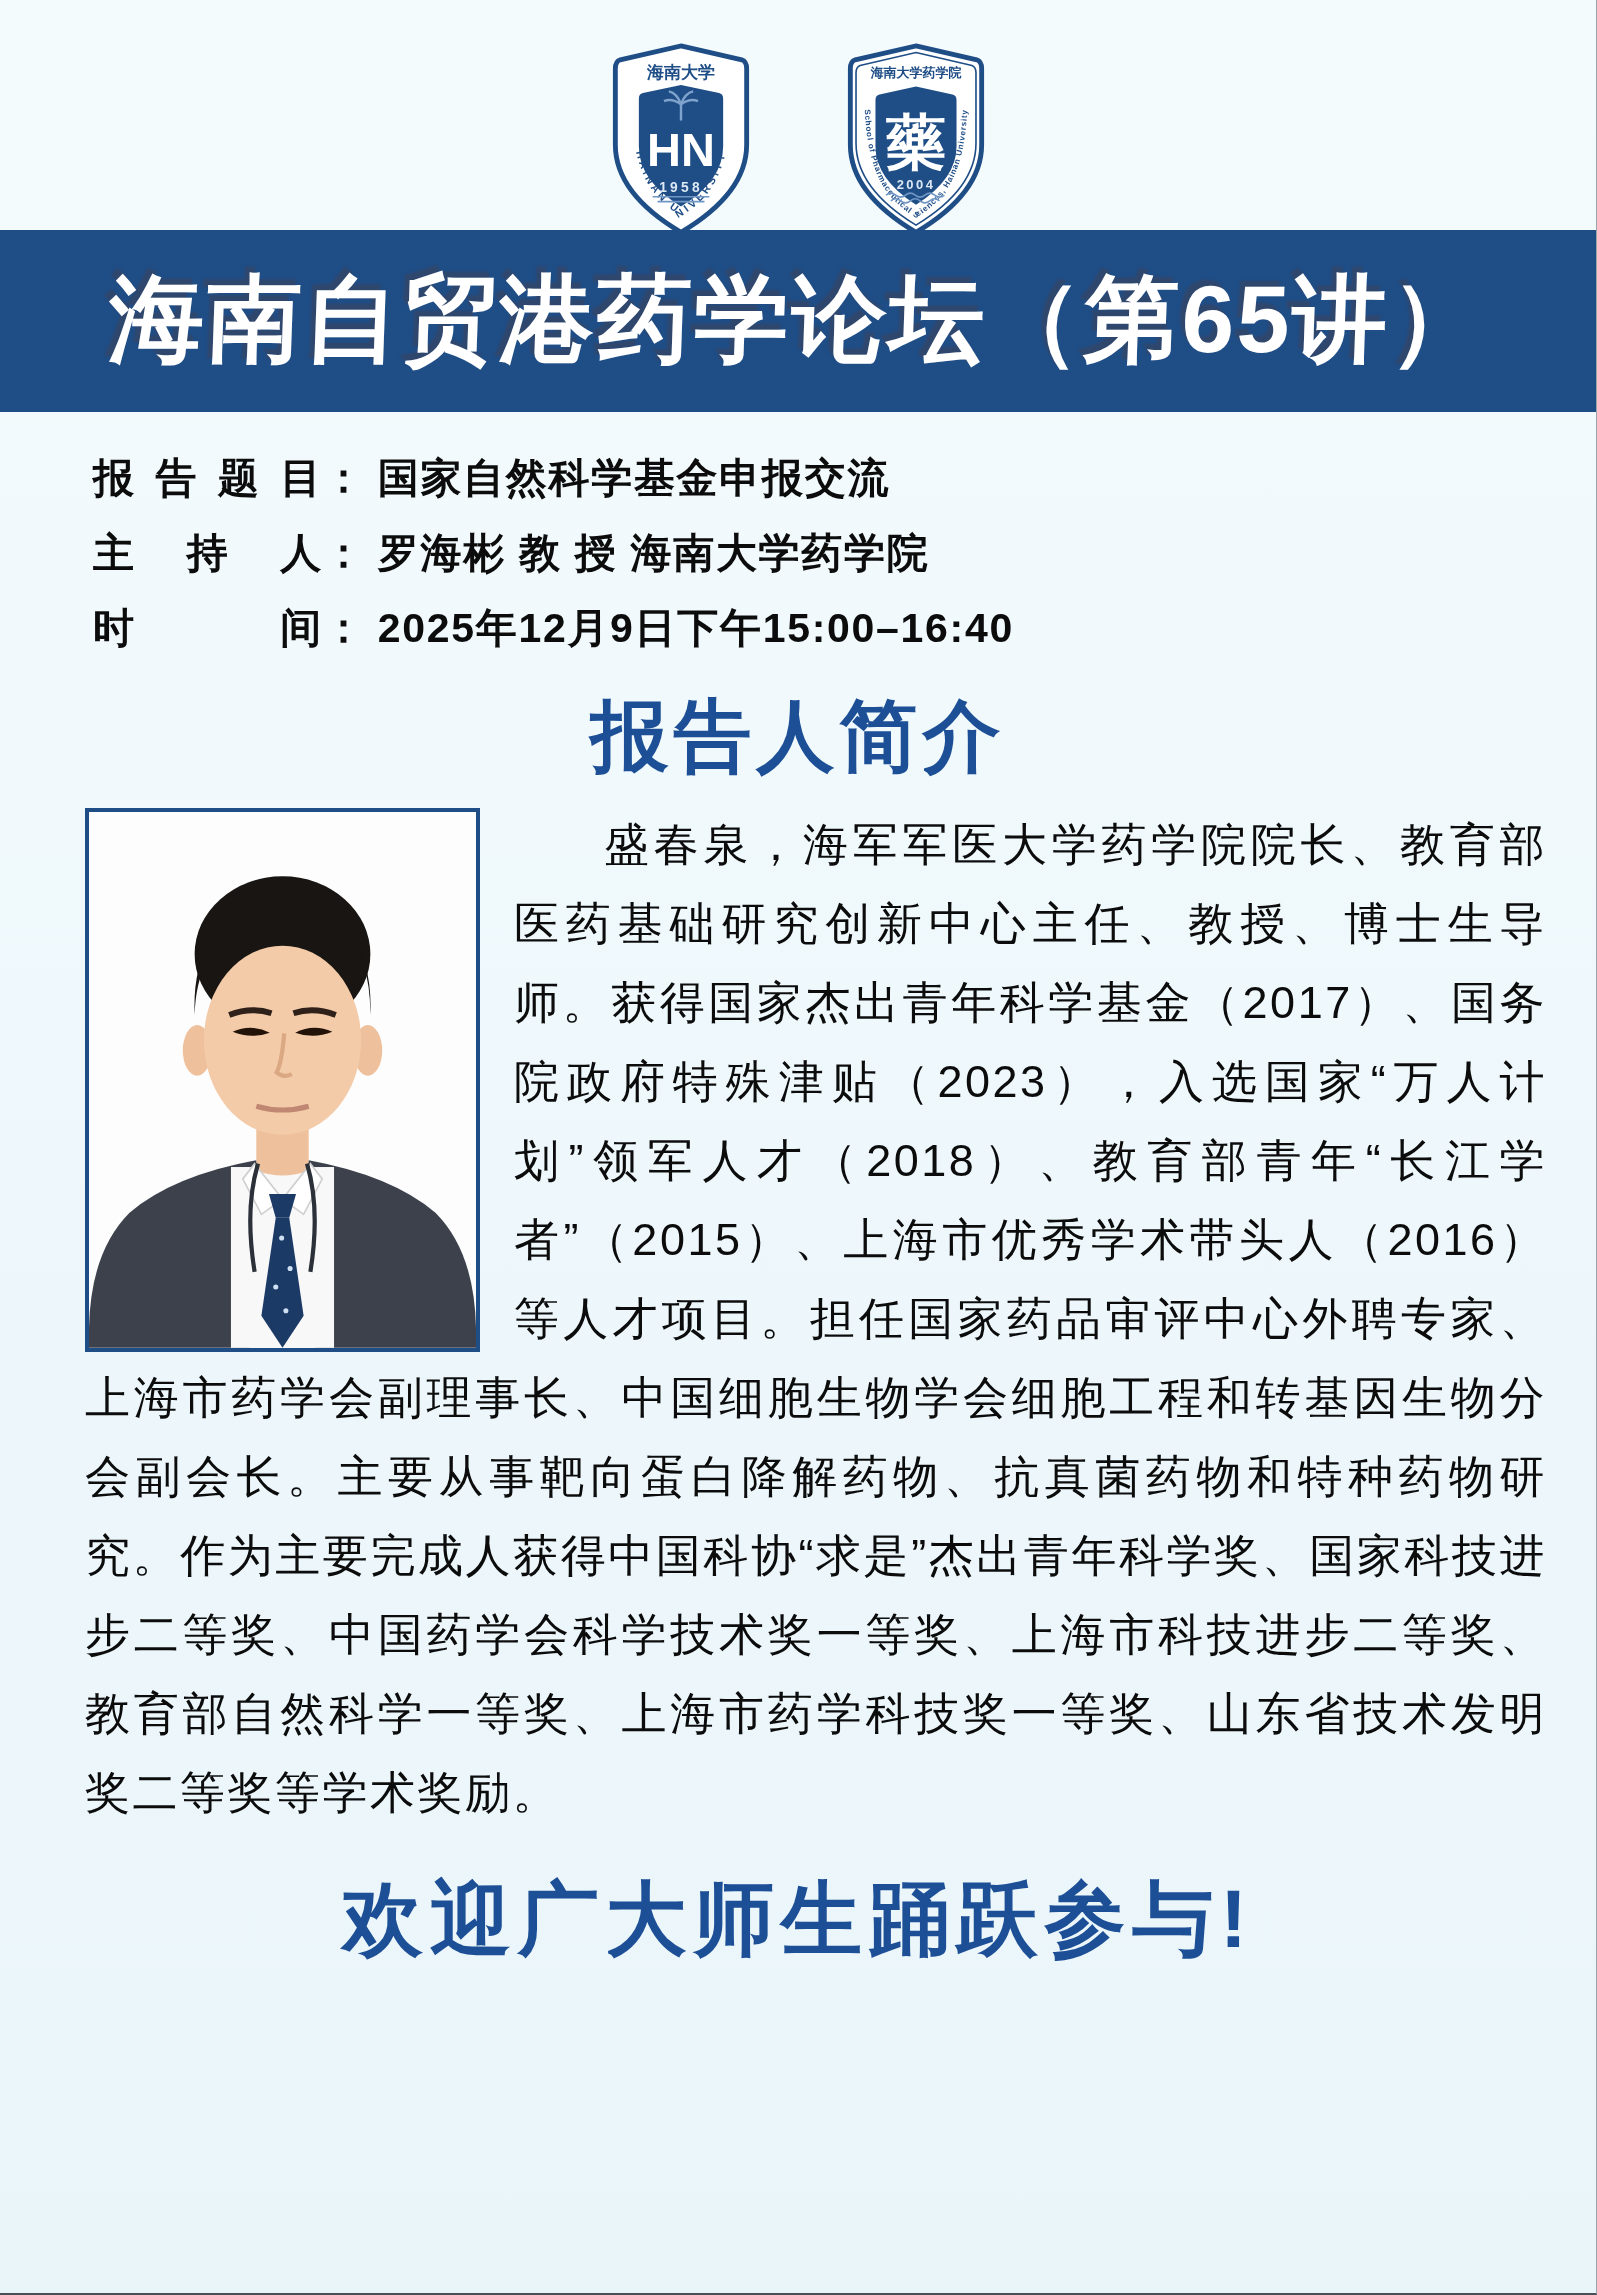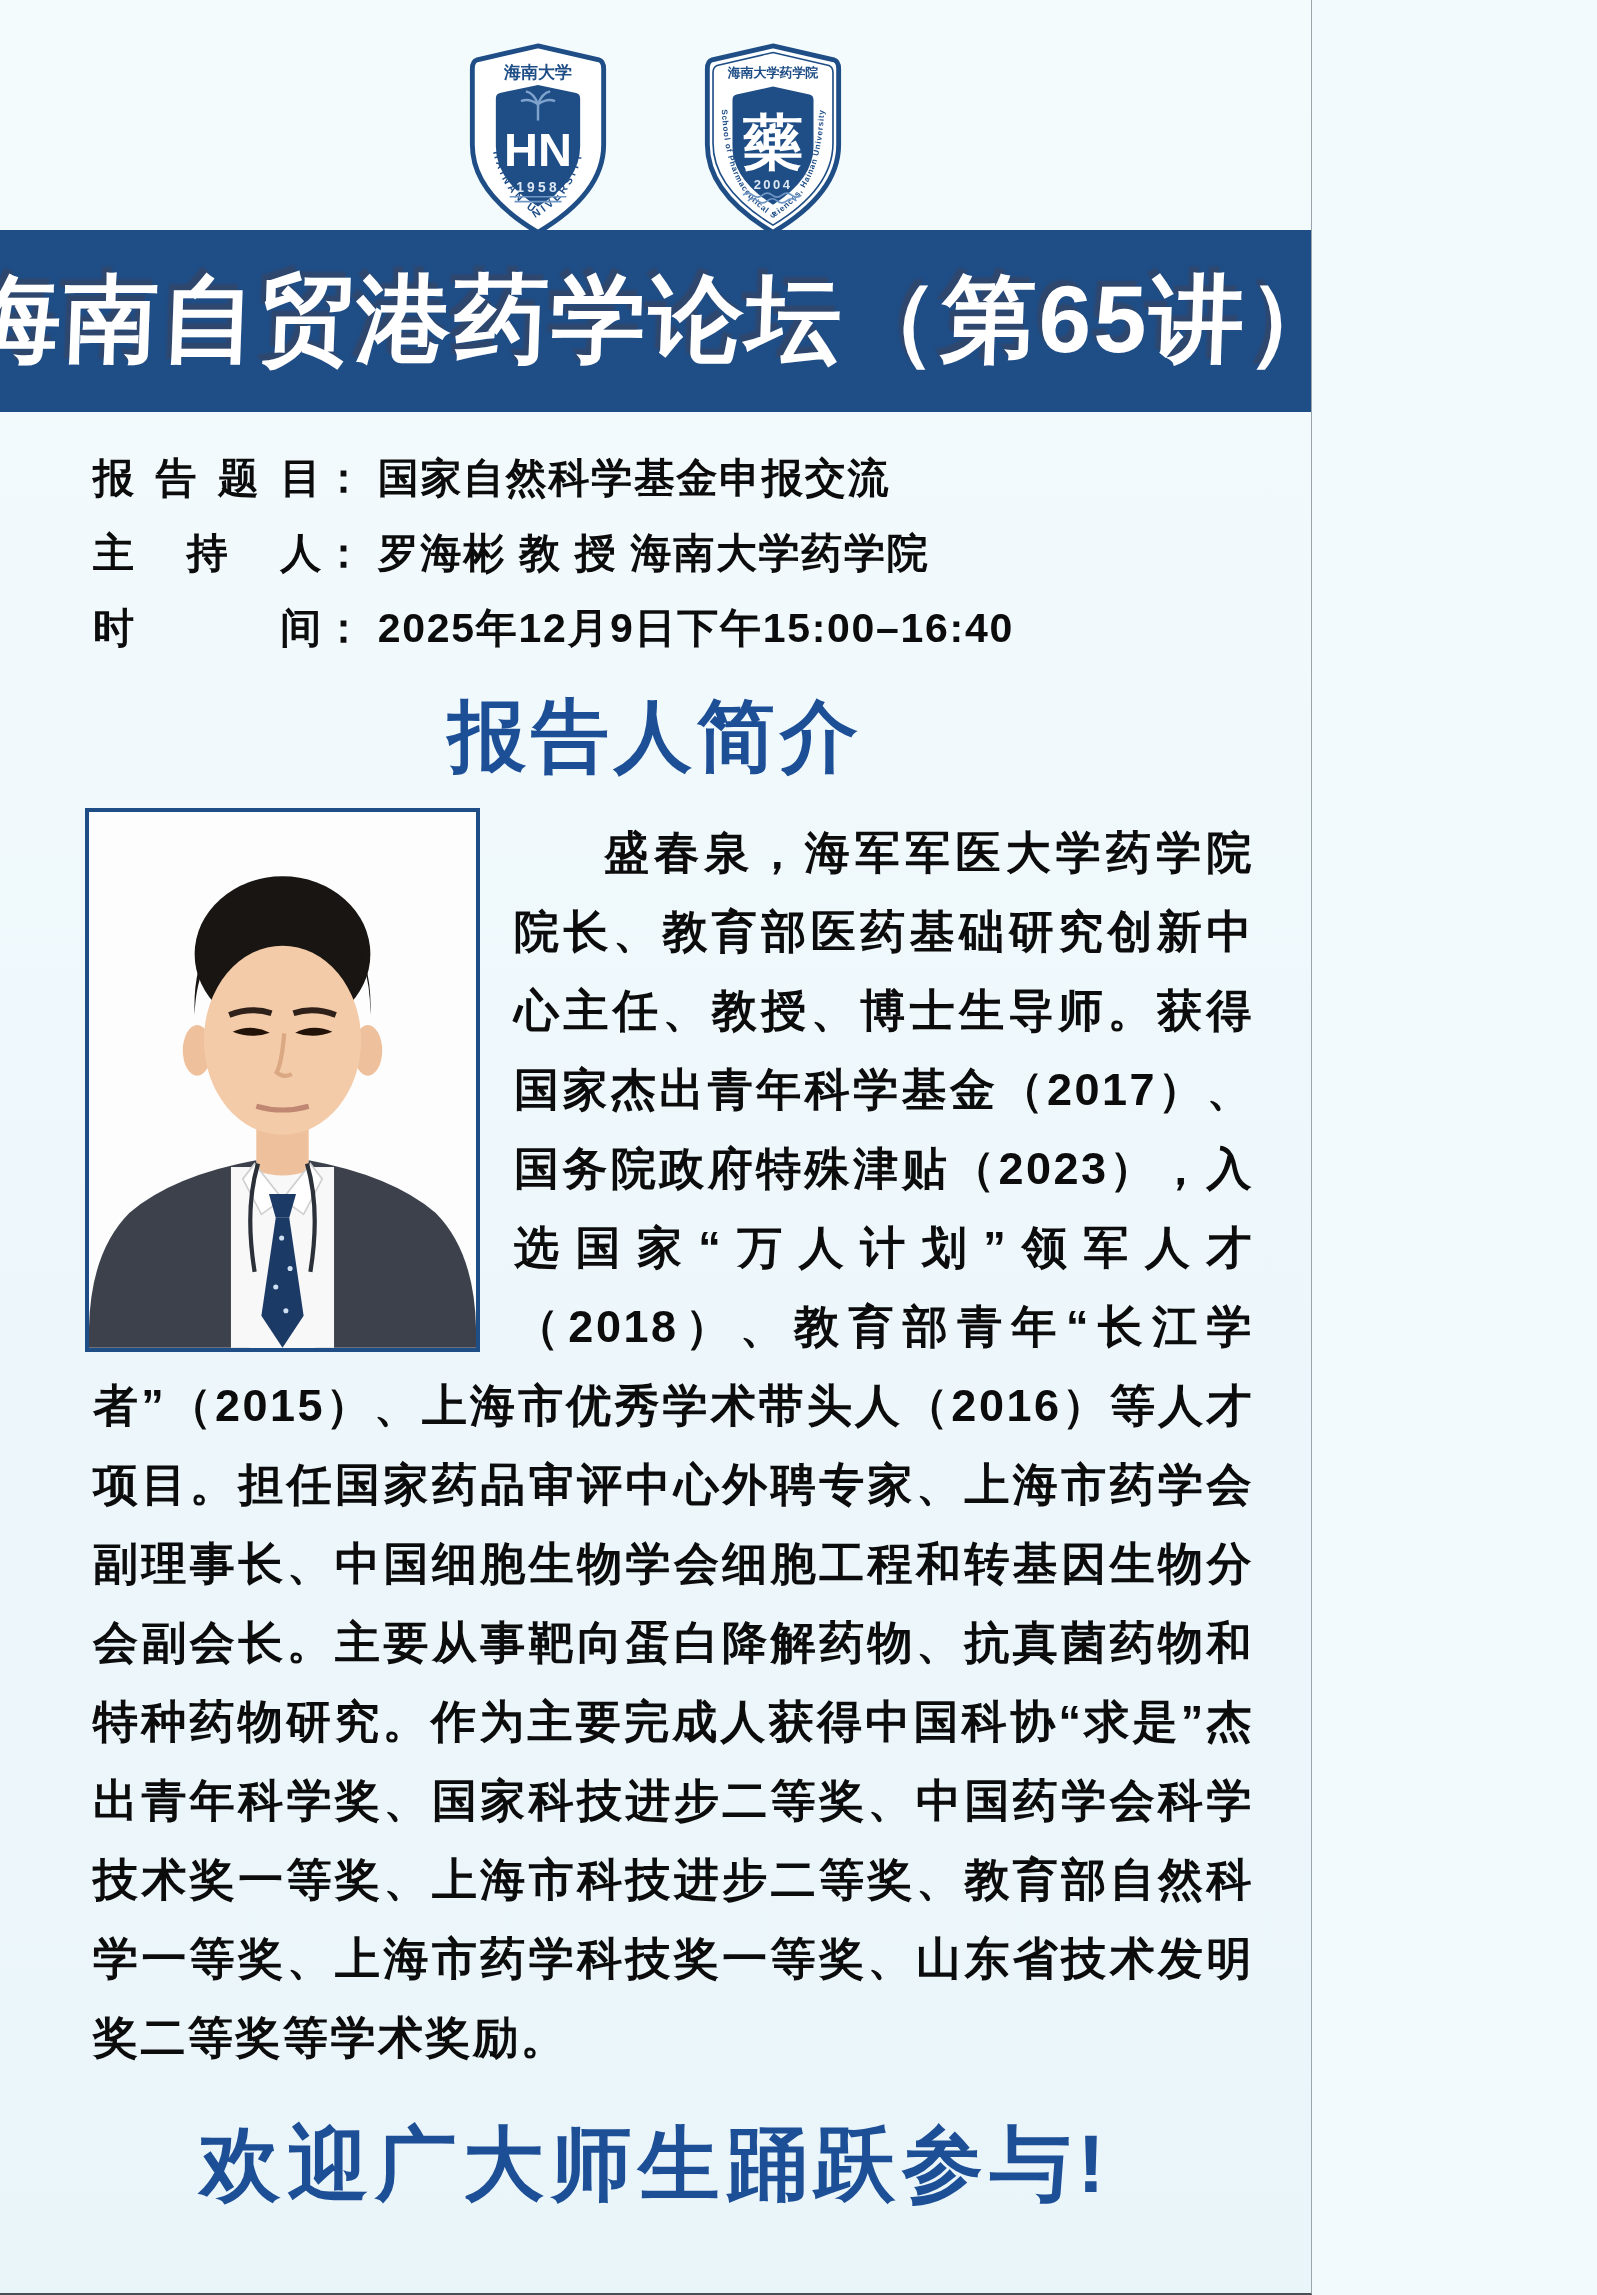--- a/index.html
+++ b/index.html
@@ -3,21 +3,21 @@
 <meta charset="utf-8">
 <style>
   html,body{margin:0;padding:0;}
   body{
     width:1597px;height:2295px;
     background:#f3fafd;
     font-family:"Liberation Sans","DejaVu Sans",sans-serif;
     overflow:hidden;
   }
   .poster{
-    width:1312px;height:2295px;
+    width:1597px;height:2295px;
     background:linear-gradient(180deg,#f4fbfd 0%,#edf7fb 60%,#eaf5fa 100%);
     box-sizing:border-box;
     border-right:1.7px solid #9aa4ab;
     border-bottom:2.5px solid #4a4f55;
     position:relative;
   }
   
   .logo-row{
     display:flex;justify-content:center;align-items:flex-start;
     gap:81px;padding-top:41px;height:228px;box-sizing:border-box;
@@ -54,21 +54,21 @@
     line-height:93px;
   }
   .bio{padding:22px 49px 0 85px;}
   .photo-frame{
     float:left;width:387px;height:536px;
     border:4.2px solid #1f4e87;background:#fdfdfd;
     margin:3.4px 34px 0 0;padding:0;
   }
   .photo-frame svg{display:block;width:387px;height:536px;}
   .bio-text{
-    margin:8px;font-size:45px;line-height:79px;font-weight:700;
+    margin:0;font-size:45px;line-height:79px;font-weight:400;
     color:#0c0c0c;text-align:justify;letter-spacing:2.5px;
     text-indent:2em;
   }
   
   .closing{
     clear:both;margin-top:37px;text-align:center;
     color:#1d4f96;font-size:81px;font-weight:700;letter-spacing:6.8px;
     line-height:101px;
   }
   .shield-ring-text{font-size:13px;font-weight:700;letter-spacing:4px;fill:#1f4e87;}

